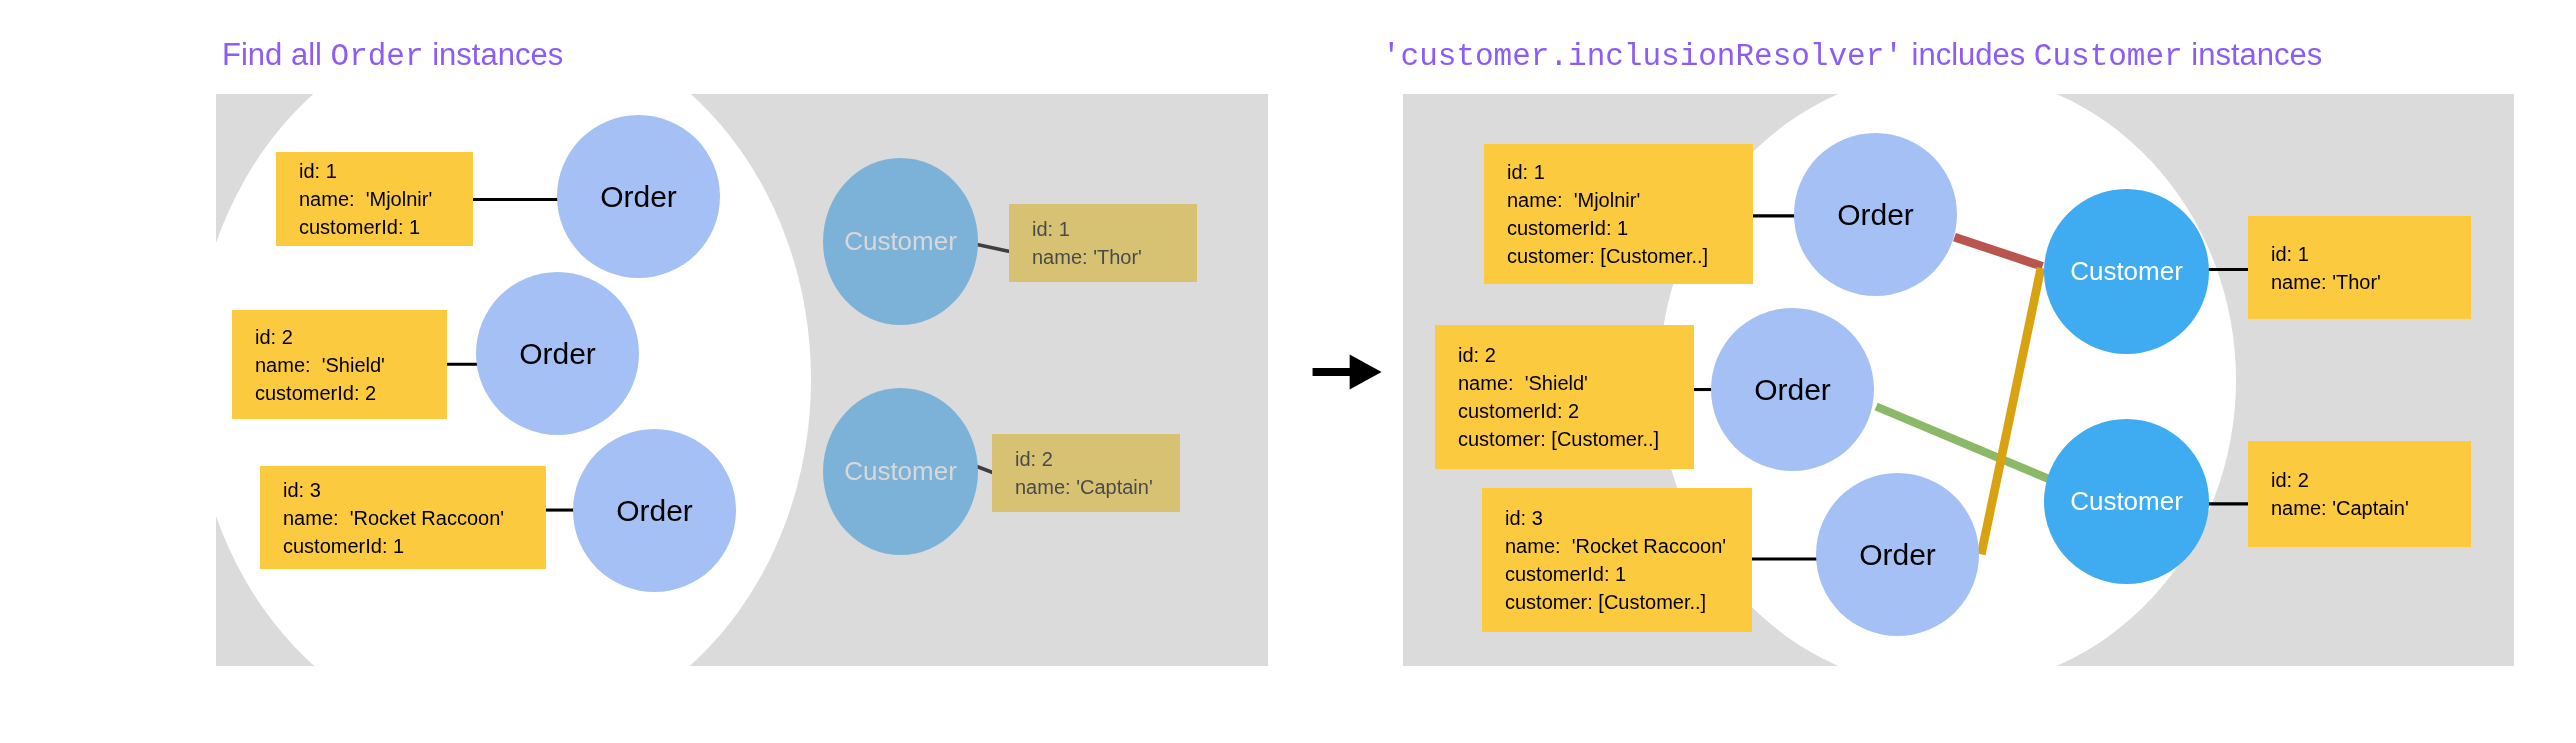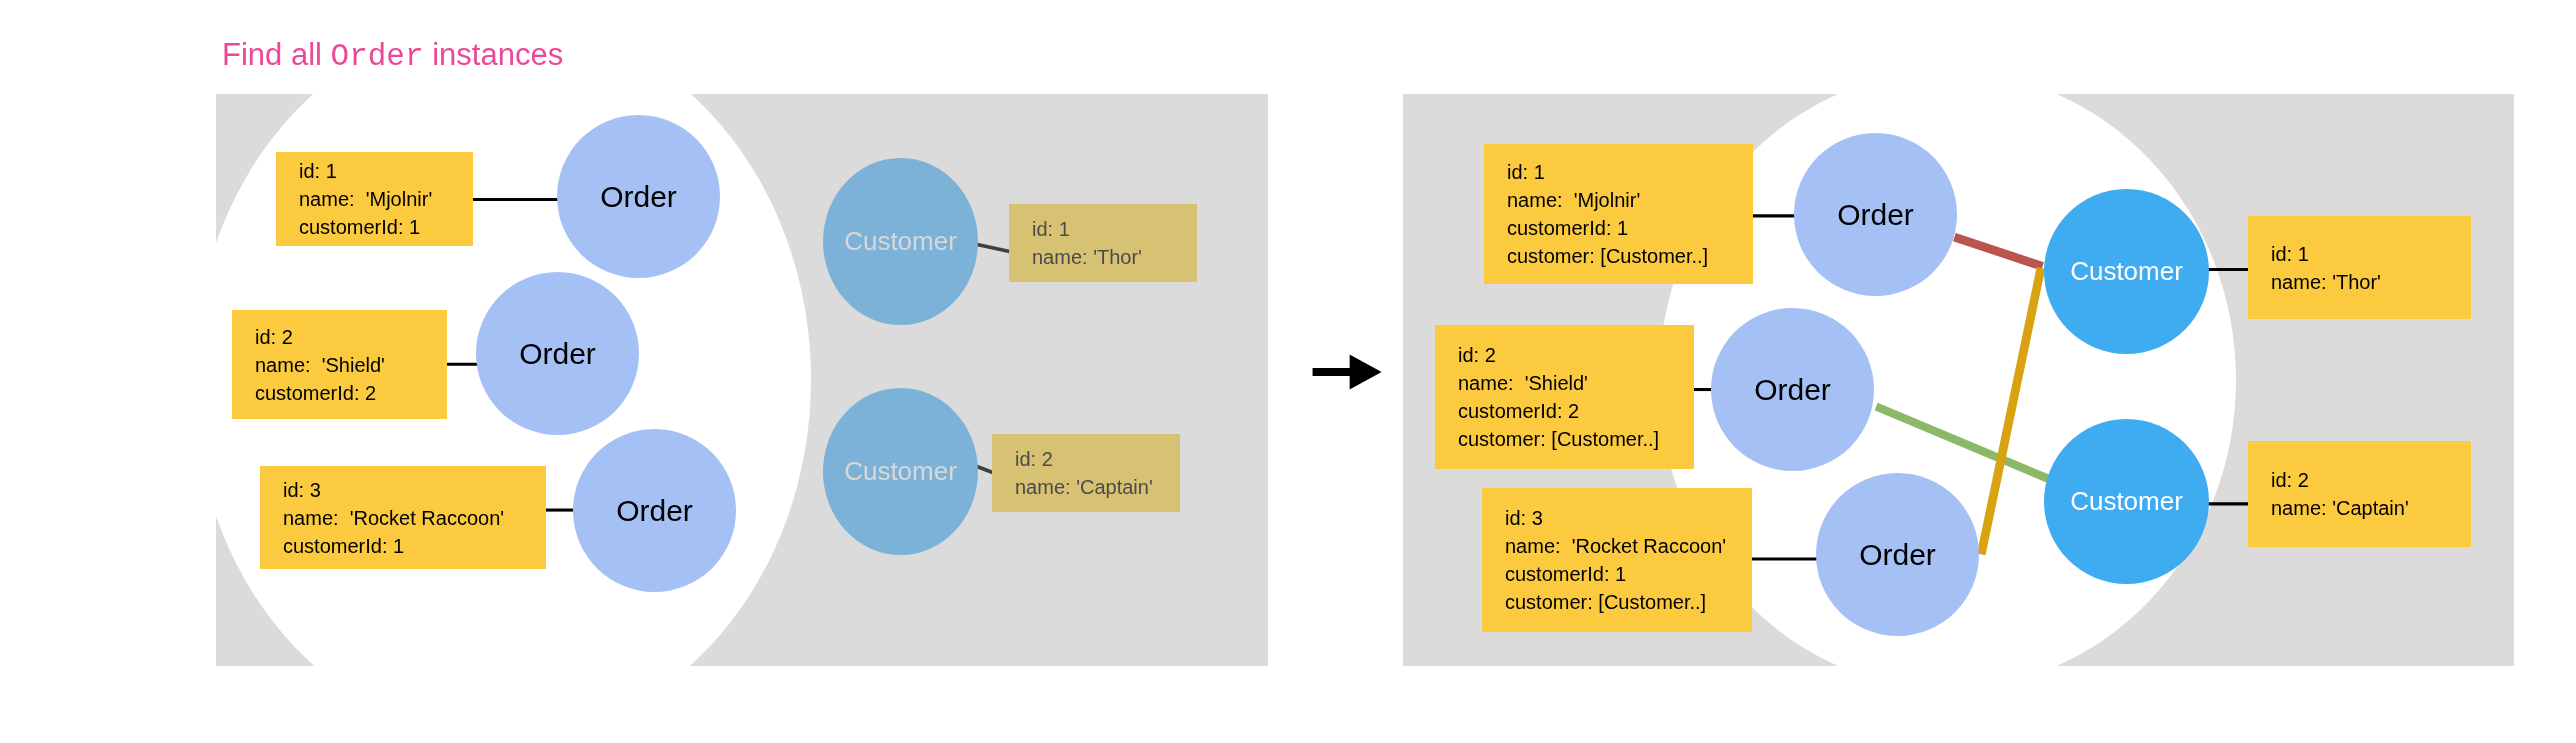--- a/index.html
+++ b/index.html
@@ -5,21 +5,21 @@
   html,body{margin:0;padding:0;background:#ffffff;}
   #stage{
     position:relative;
     width:2825px;height:744px;
     background:#ffffff;
     font-family:"Liberation Sans", sans-serif;
     overflow:hidden;
   }
   .title{
     position:absolute;top:37px;
-    font-size:31px;line-height:36px;color:#ec4899;
+    font-size:31px;line-height:36px;color:#8b5cf6;
     white-space:nowrap;z-index:5;
   }
   .title .code{font-family:"Liberation Mono", monospace;}
   .panel{
     position:absolute;top:94px;height:572px;
     background:#DBDBDB;overflow:hidden;z-index:0;
   }
   #left-panel{left:216px;width:1052px;}
   #right-panel{left:1403px;width:1111px;}
   .big-ellipse{
@@ -45,20 +45,23 @@
   .note div{white-space:pre;}
   .note-faded{background:#D7C273;color:#4A4A4A;}
 </style>
 </head>
 <body>
 
 <div id="stage">
 
   <div class="title" style="left:222px;">
     <span>Find all </span><span class="code">Order</span><span> instances</span>
+  </div>
+  <div class="title" style="left:1382px;">
+    <span class="code">'customer.inclusionResolver'</span><span> includes </span><span class="code">Customer</span><span> instances</span>
   </div>
 
   <div class="panel" id="left-panel">
     <div class="big-ellipse" id="left-big-ellipse"></div>
   </div>
   <div class="panel" id="right-panel">
     <div class="big-ellipse" id="right-big-ellipse"></div>
   </div>
 
   <svg id="wires" width="2825" height="744" viewBox="0 0 5484 1444">

